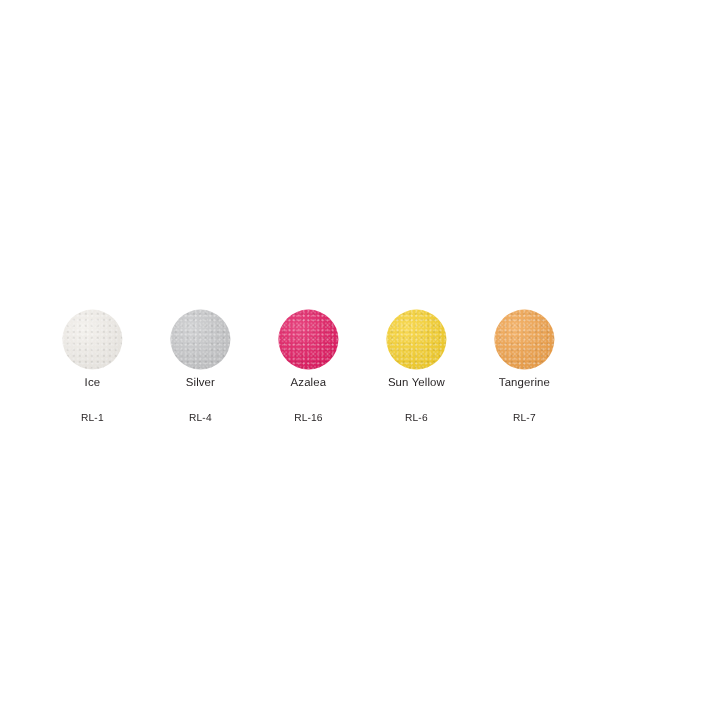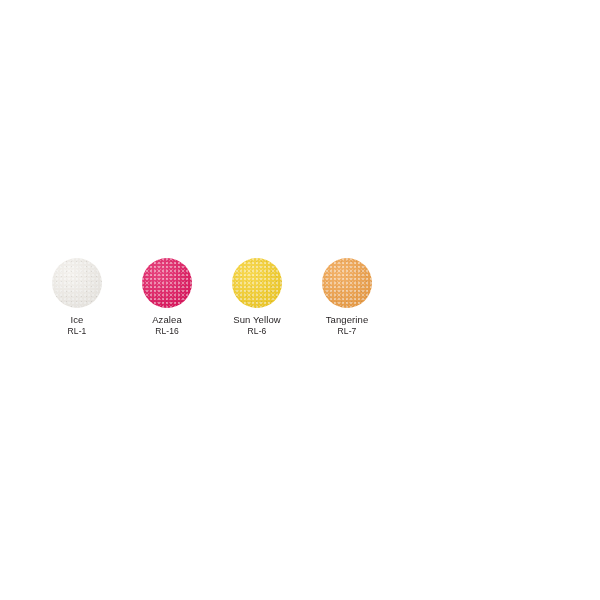--- a/index.html
+++ b/index.html
@@ -84,38 +84,43 @@
     margin-top: 6px;
     font-size: 9.5px;
     line-height: 11px;
     color: #231f20;
     text-align: center;
     white-space: nowrap;
     letter-spacing: 0.1px;
   }
 
   .swatch-code {
-    margin-top: 1px;
+    margin-top: 18px;
     font-size: 8.5px;
     line-height: 10px;
     color: #231f20;
     text-align: center;
     white-space: nowrap;
     letter-spacing: 0.1px;
   }
 </style>
 </head>
 <body>
 
 <div id="swatch-board" style="background: rgb(255, 255, 255);">
   <div class="swatch-grid">
       <div class="swatch-cell">
         <div class="swatch-dot" style="background: rgb(241, 238, 233);"></div>
         <div class="swatch-name">Ice</div>
         <div class="swatch-code">RL-1</div>
+      </div>
+      <div class="swatch-cell">
+        <div class="swatch-dot" style="background: rgb(198, 199, 201);"></div>
+        <div class="swatch-name">Silver</div>
+        <div class="swatch-code">RL-4</div>
       </div>
       <div class="swatch-cell">
         <div class="swatch-dot" style="background: rgb(226, 28, 99);"></div>
         <div class="swatch-name">Azalea</div>
         <div class="swatch-code">RL-16</div>
       </div>
       <div class="swatch-cell">
         <div class="swatch-dot" style="background: rgb(246, 208, 45);"></div>
         <div class="swatch-name">Sun Yellow</div>
         <div class="swatch-code">RL-6</div>

